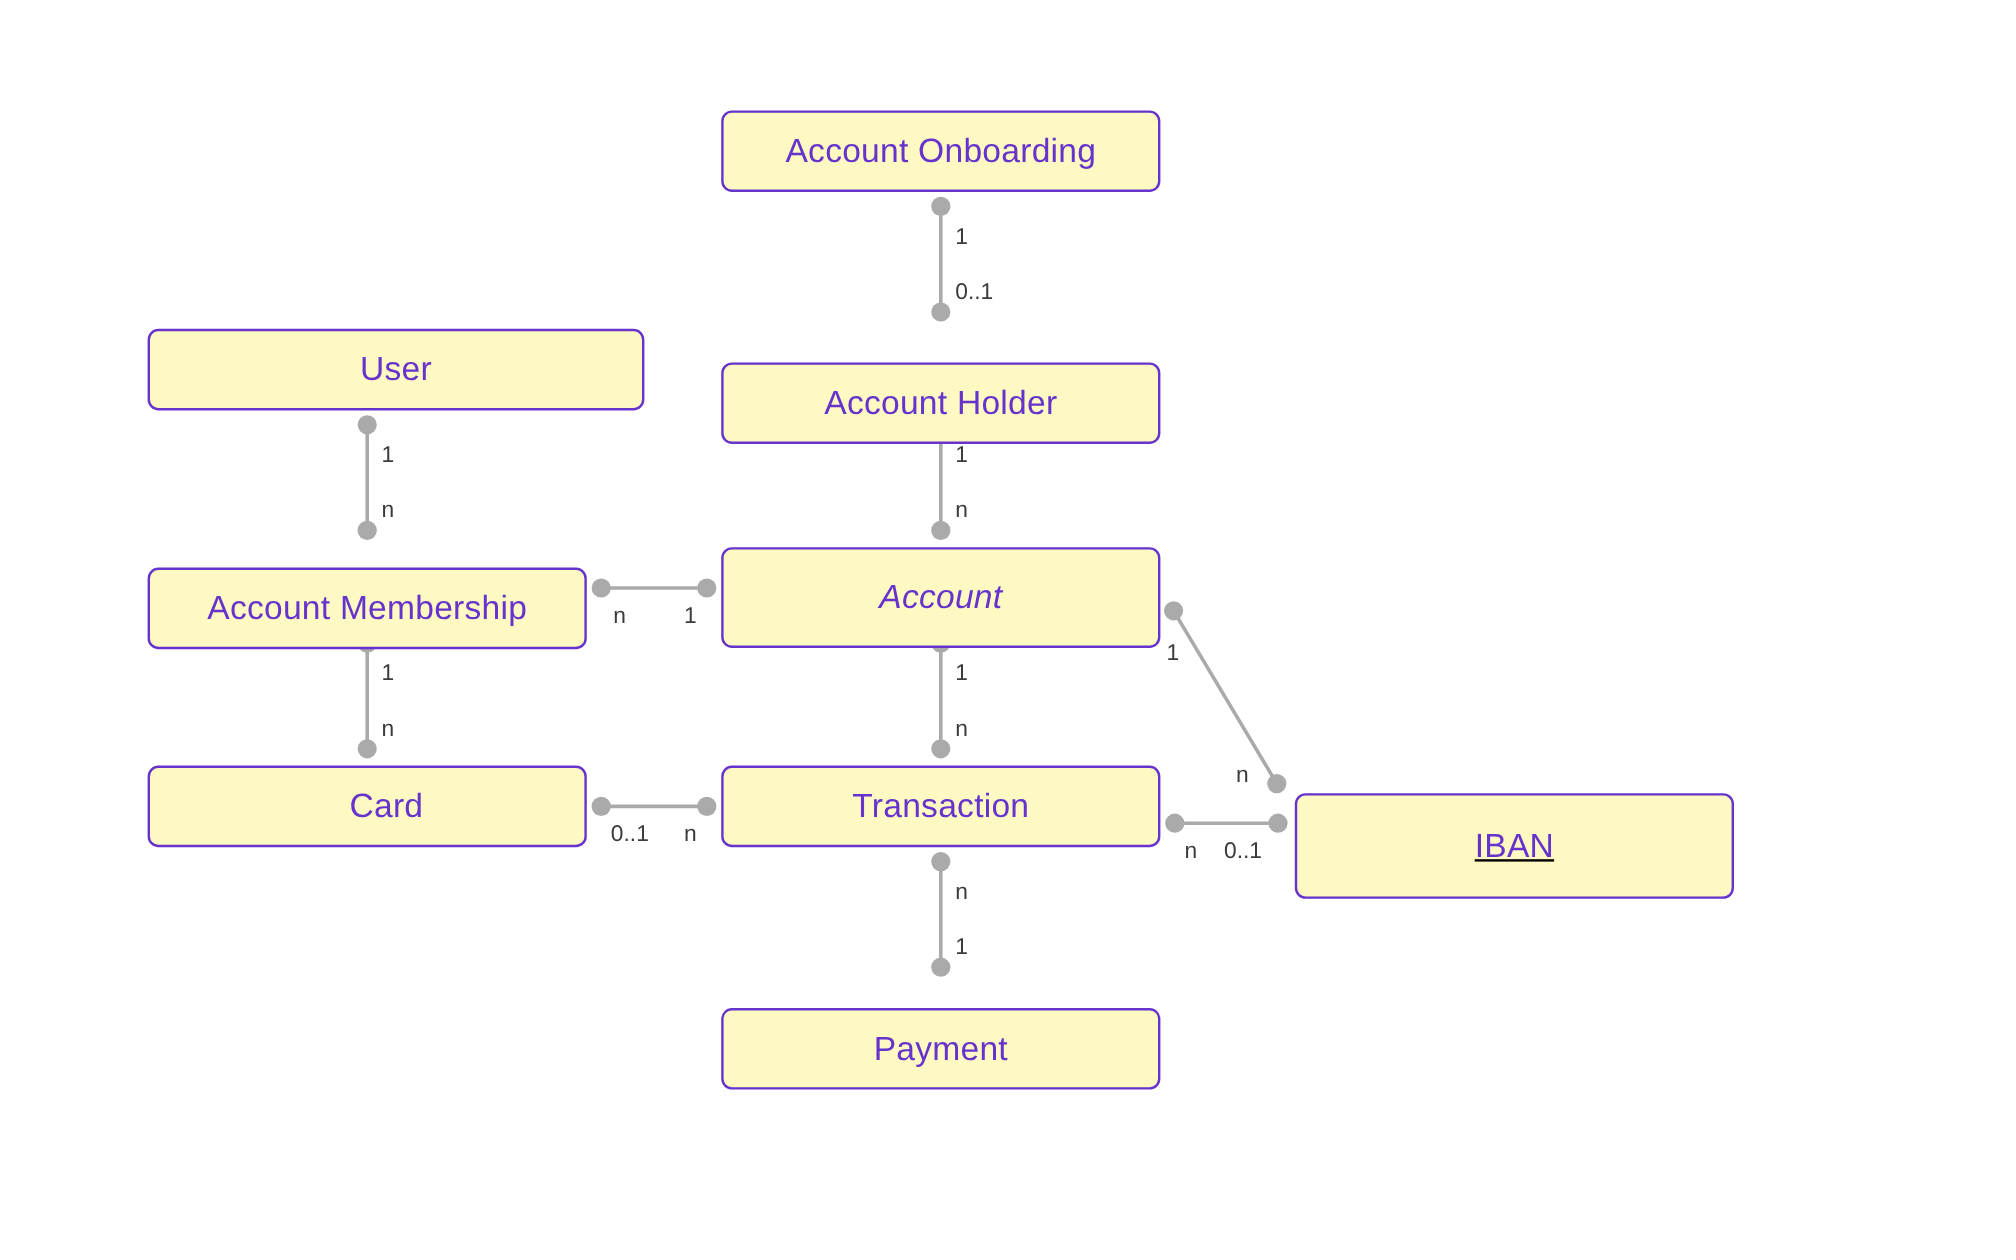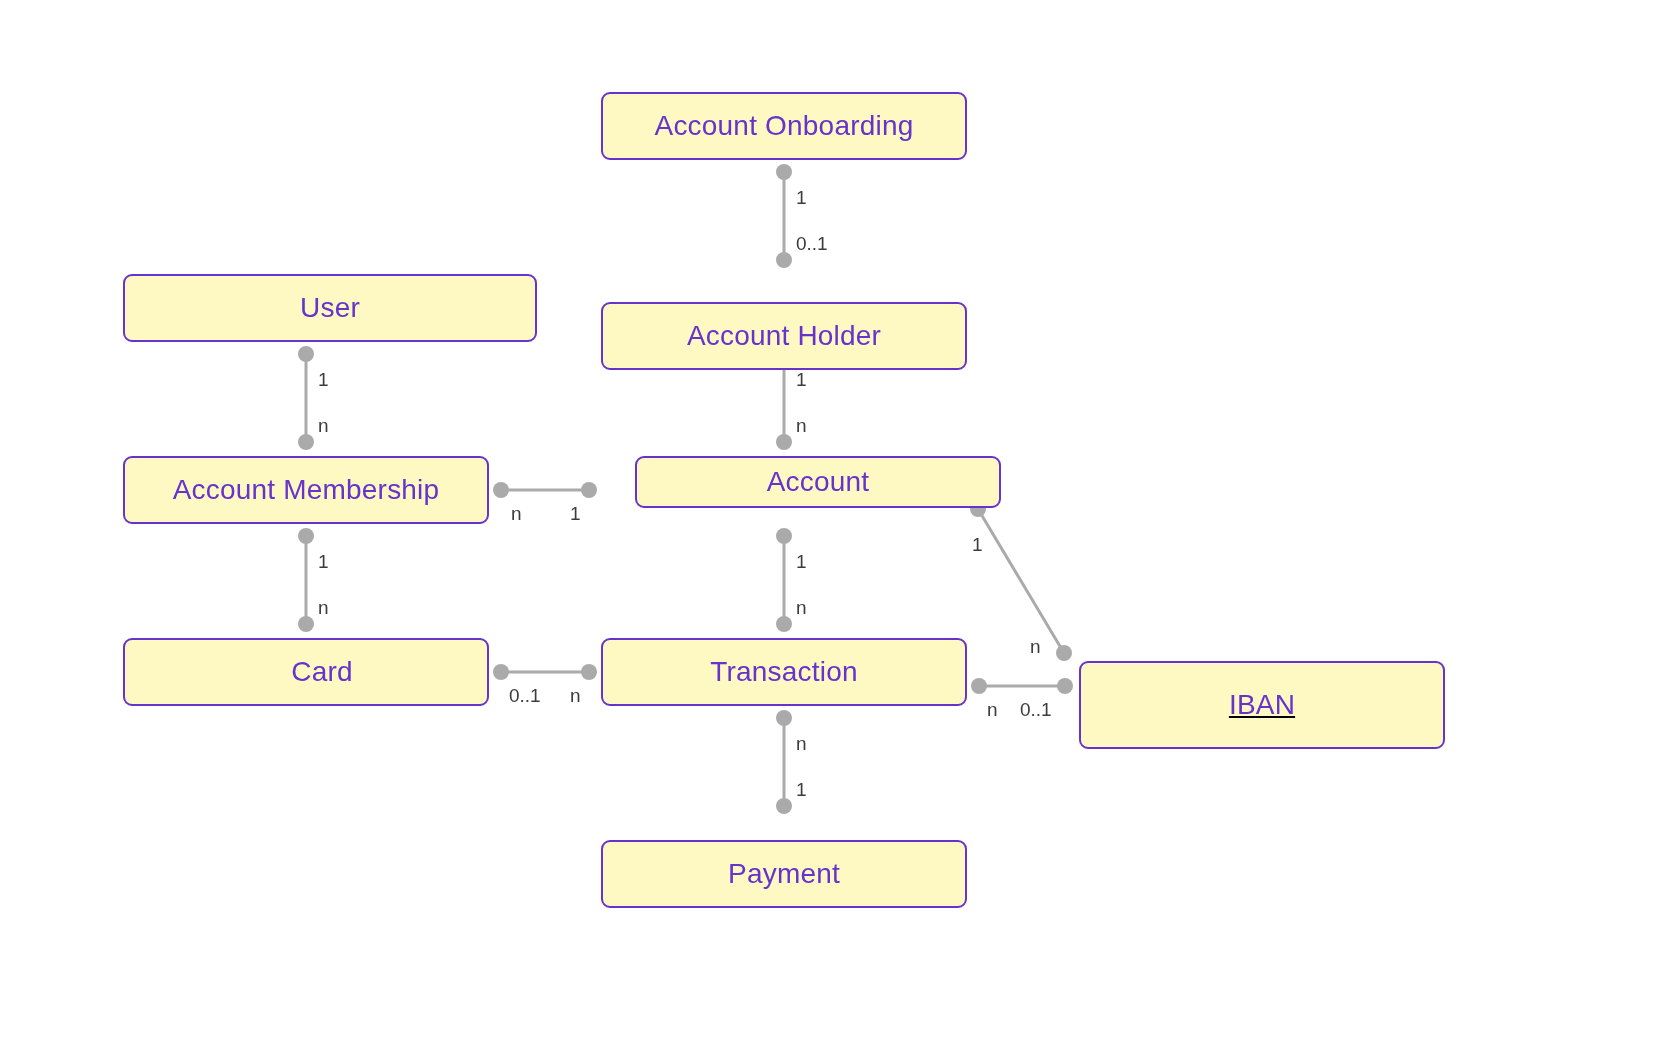--- a/index.html
+++ b/index.html
@@ -149,24 +149,24 @@
   <div id="entity-layer">
       <div class="entity-node" style="left: 601px; top: 92px; width: 366px; height: 68px; border-color: rgb(102, 51, 204);">
         <span class="entity-label" style="color: rgb(102, 51, 204);">Account Onboarding</span>
       </div>
       <div class="entity-node" style="left: 123px; top: 274px; width: 414px; height: 68px; border-color: rgb(102, 51, 204);">
         <span class="entity-label" style="color: rgb(102, 51, 204);">User</span>
       </div>
       <div class="entity-node" style="left: 601px; top: 274px; width: 366px; height: 68px; border-color: rgb(102, 51, 204); margin-top: 28px;">
         <span class="entity-label" style="color: rgb(102, 51, 204);">Account Holder</span>
       </div>
-      <div class="entity-node" style="left: 123px; top: 456px; width: 366px; height: 68px; border-color: rgb(102, 51, 204);">
+      <div class="entity-node" style="left: 123px; top: 473px; width: 366px; height: 68px; border-color: rgb(102, 51, 204);">
         <span class="entity-label" style="color: rgb(102, 51, 204);">Account Membership</span>
       </div>
-      <div class="entity-node" style="left: 635px; top: 456px; width: 366px; height: 52px; border-color: rgb(102, 51, 204);">
+      <div class="entity-node" style="left: 601px; top: 456px; width: 366px; height: 84px; border-color: rgb(102, 51, 204); font-style: italic;">
         <span class="entity-label" style="color: rgb(102, 51, 204);">Account</span>
       </div>
       <div class="entity-node" style="left: 123px; top: 638px; width: 366px; height: 68px; border-color: rgb(102, 51, 204); padding-left: 32px;">
         <span class="entity-label" style="color: rgb(102, 51, 204);">Card</span>
       </div>
       <div class="entity-node" style="left: 601px; top: 638px; width: 366px; height: 68px; border-color: rgb(102, 51, 204);">
         <span class="entity-label" style="color: rgb(102, 51, 204);">Transaction</span>
       </div>
       <div class="entity-node" style="left: 1079px; top: 661px; width: 366px; height: 88px; border-color: rgb(102, 51, 204); text-decoration: underline;">
         <span class="entity-label" style="color: rgb(102, 51, 204);">IBAN</span>

